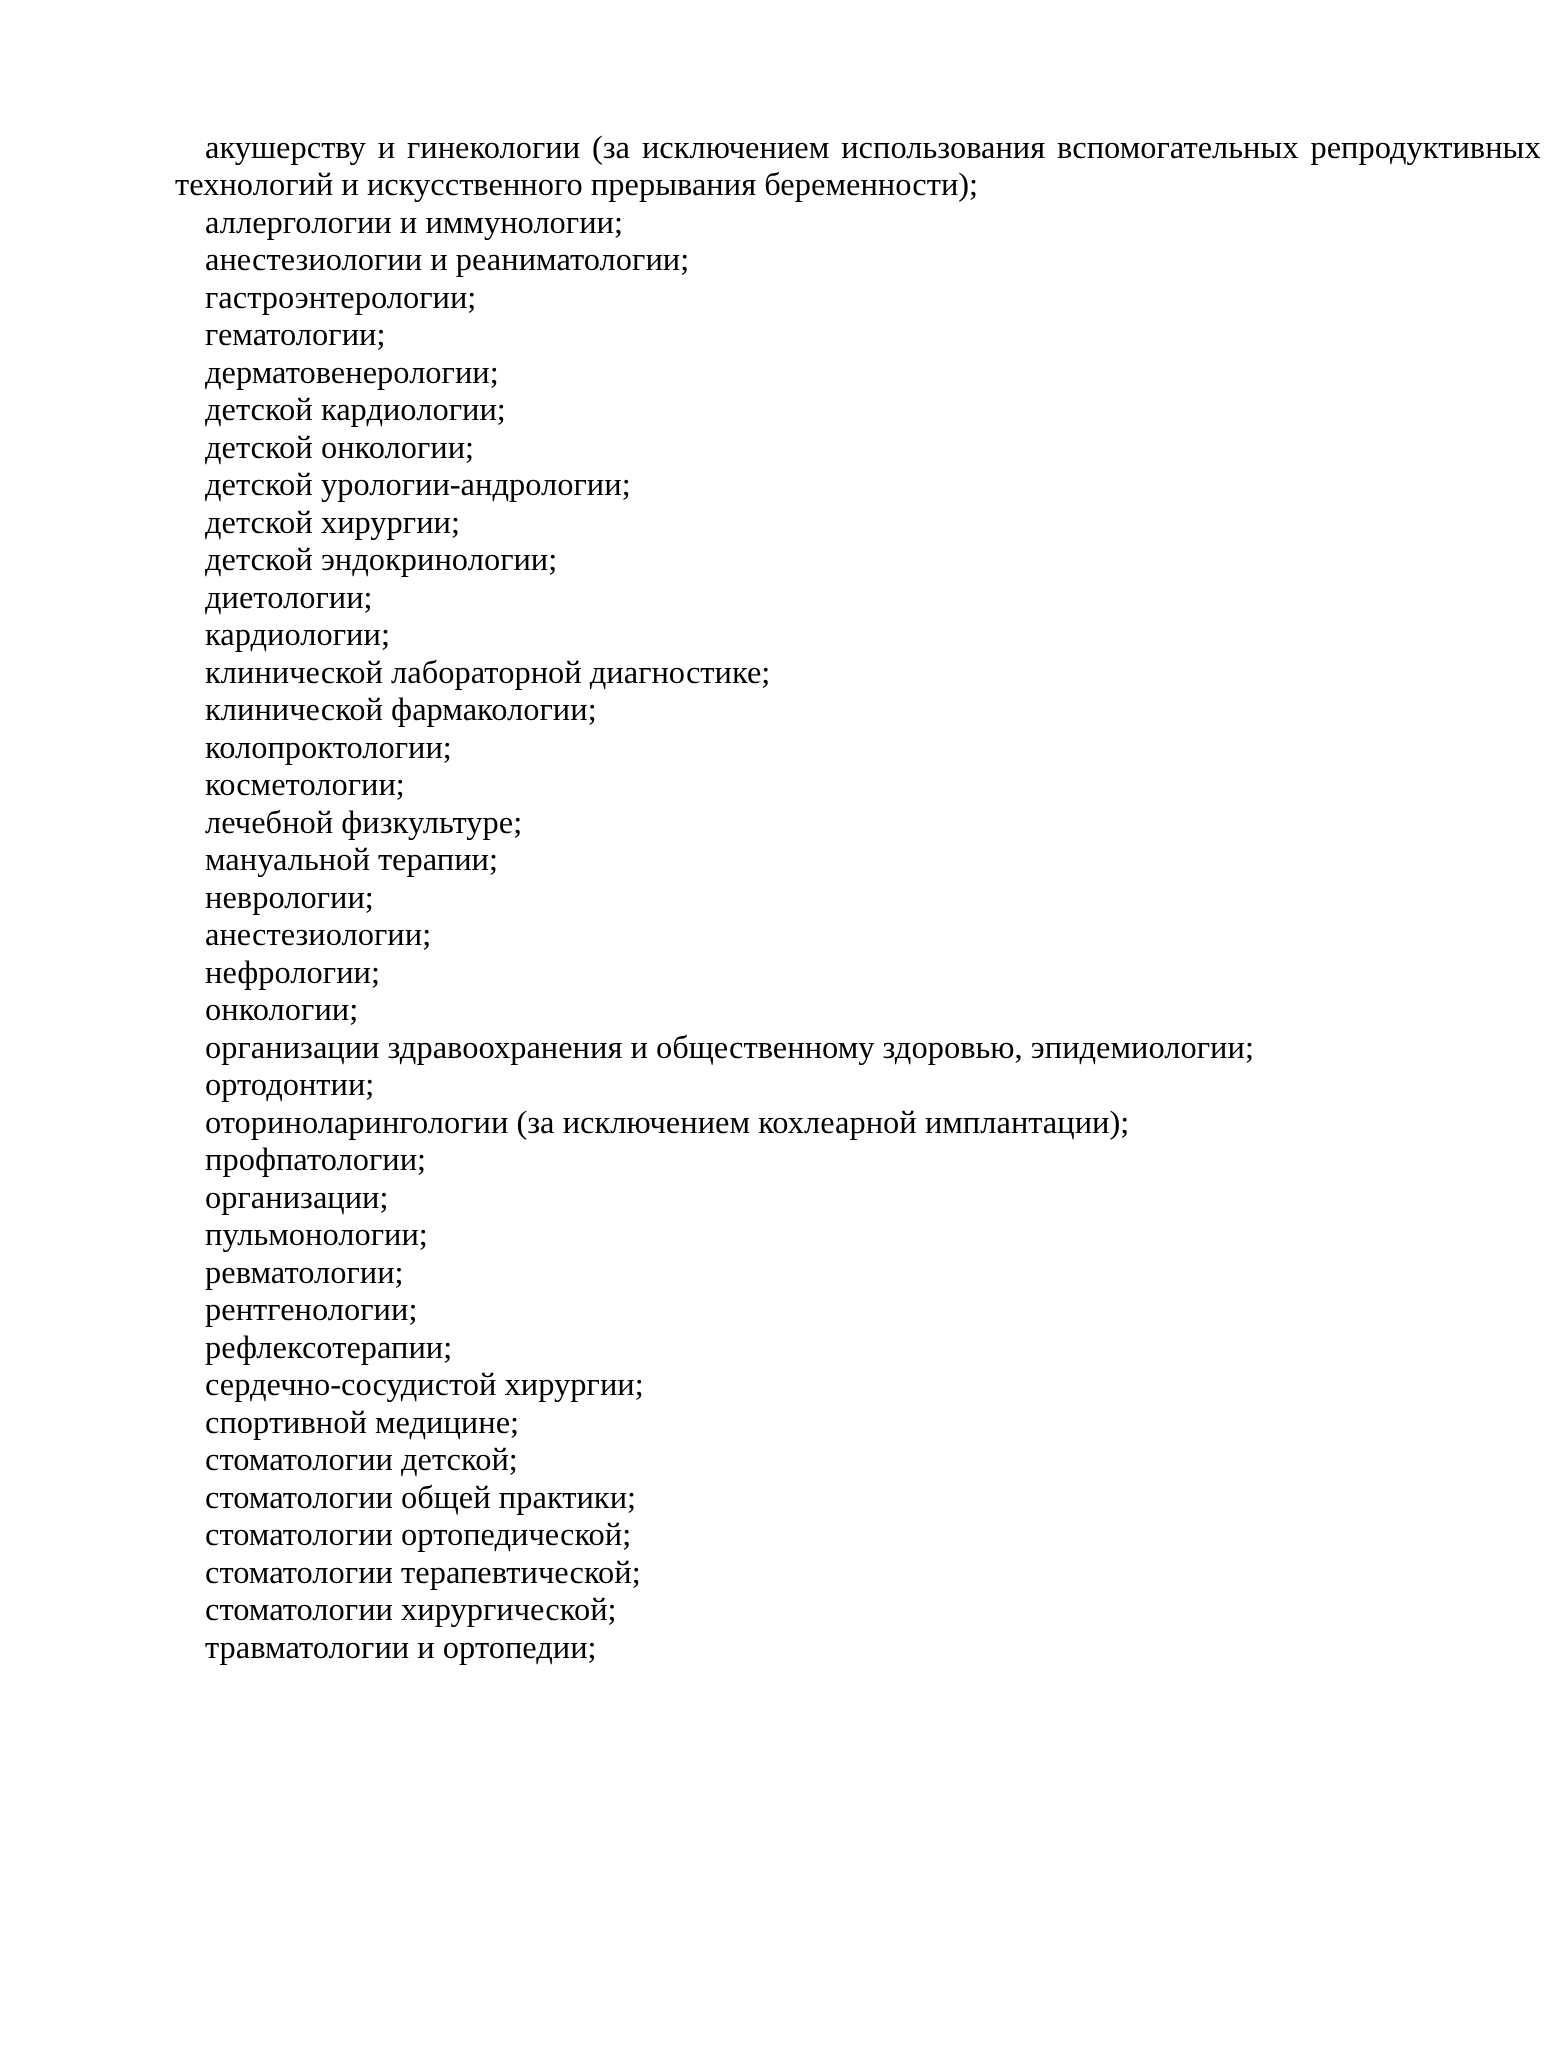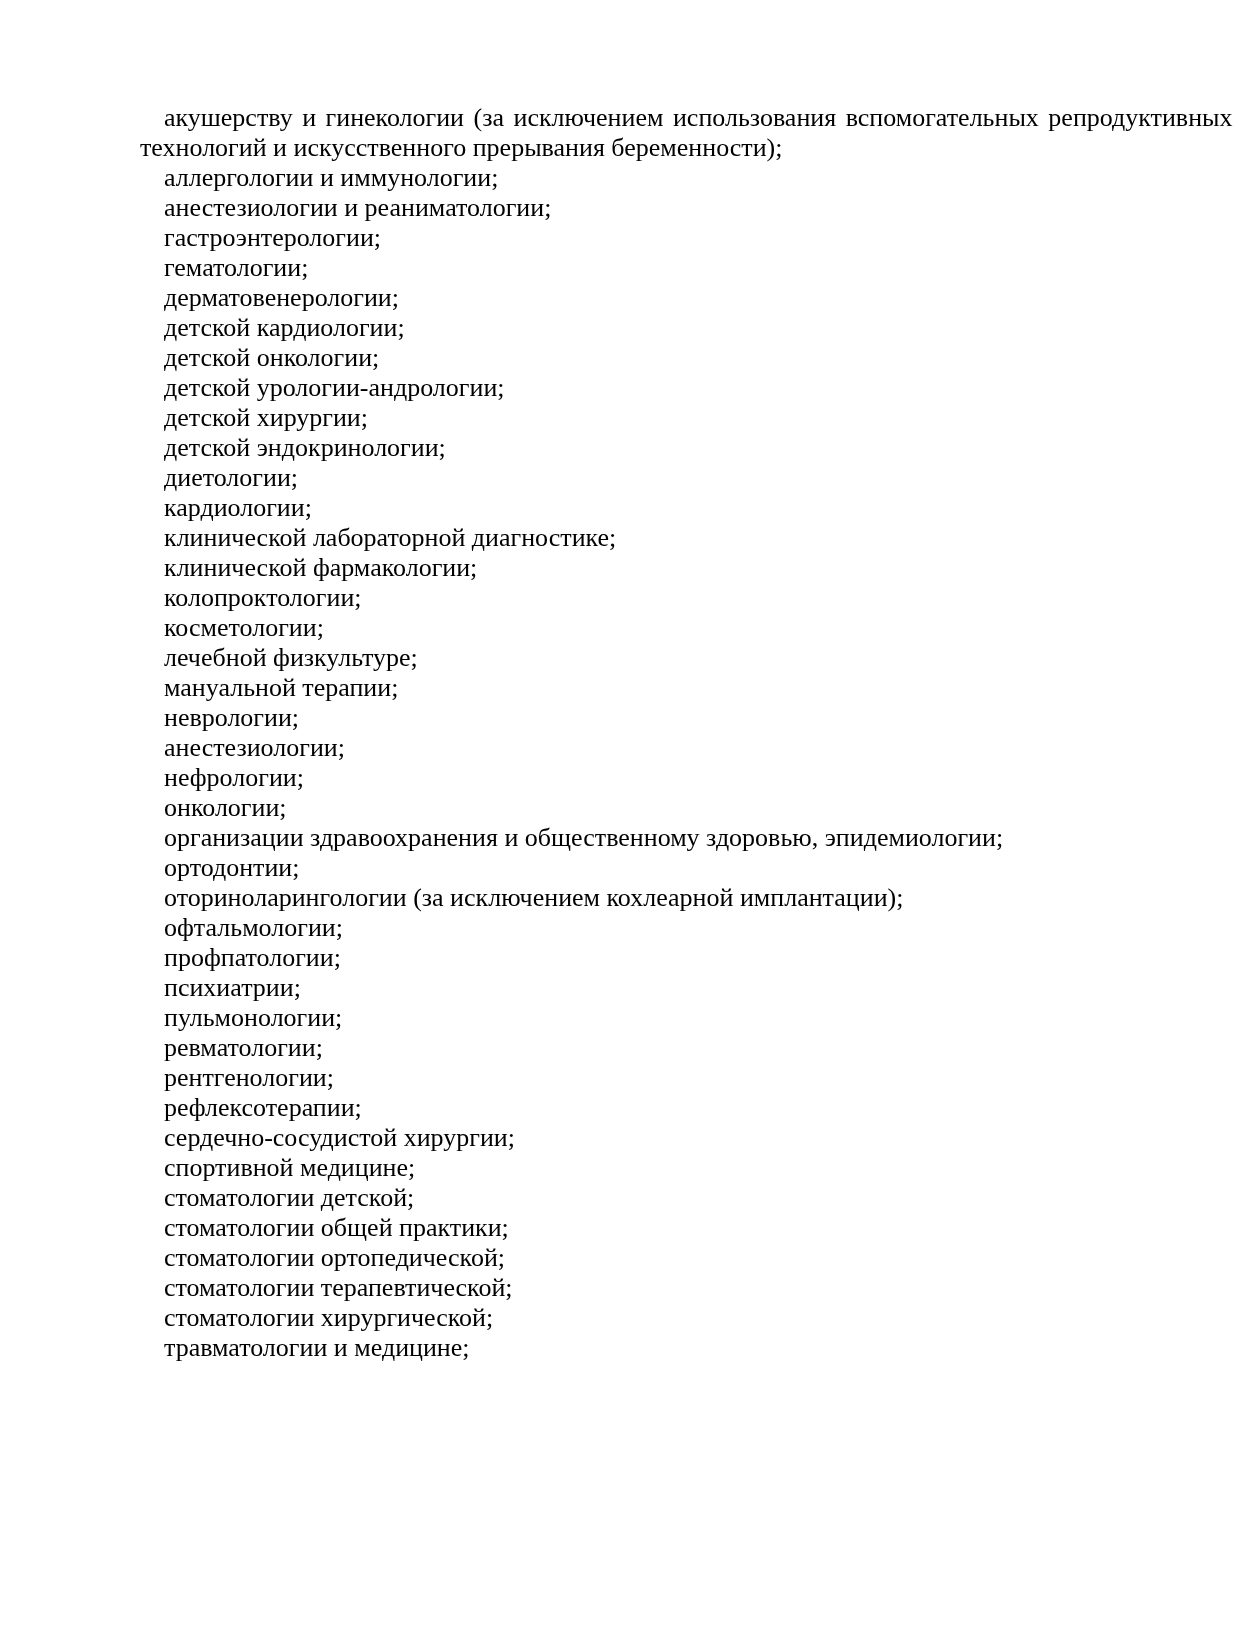--- a/index.html
+++ b/index.html
@@ -57,29 +57,28 @@
       <div class="doc-line indent">косметологии;</div>
       <div class="doc-line indent">лечебной физкультуре;</div>
       <div class="doc-line indent">мануальной терапии;</div>
       <div class="doc-line indent">неврологии;</div>
       <div class="doc-line indent">анестезиологии;</div>
       <div class="doc-line indent">нефрологии;</div>
       <div class="doc-line indent">онкологии;</div>
       <div class="doc-line indent">организации здравоохранения и общественному здоровью, эпидемиологии;</div>
       <div class="doc-line indent">ортодонтии;</div>
       <div class="doc-line indent">оториноларингологии (за исключением кохлеарной имплантации);</div>
-      <div class="doc-line indent">офтальмологии;</div>
       <div class="doc-line indent">профпатологии;</div>
-      <div class="doc-line indent">психиатрии;</div>
+      <div class="doc-line indent">организации;</div>
       <div class="doc-line indent">пульмонологии;</div>
       <div class="doc-line indent">ревматологии;</div>
       <div class="doc-line indent">рентгенологии;</div>
       <div class="doc-line indent">рефлексотерапии;</div>
       <div class="doc-line indent">сердечно-сосудистой хирургии;</div>
       <div class="doc-line indent">спортивной медицине;</div>
       <div class="doc-line indent">стоматологии детской;</div>
       <div class="doc-line indent">стоматологии общей практики;</div>
       <div class="doc-line indent">стоматологии ортопедической;</div>
       <div class="doc-line indent">стоматологии терапевтической;</div>
       <div class="doc-line indent">стоматологии хирургической;</div>
-      <div class="doc-line indent">травматологии и медицине;</div>
+      <div class="doc-line indent">травматологии и ортопедии;</div>
   </div>
 </div>
 
 </body></html>

